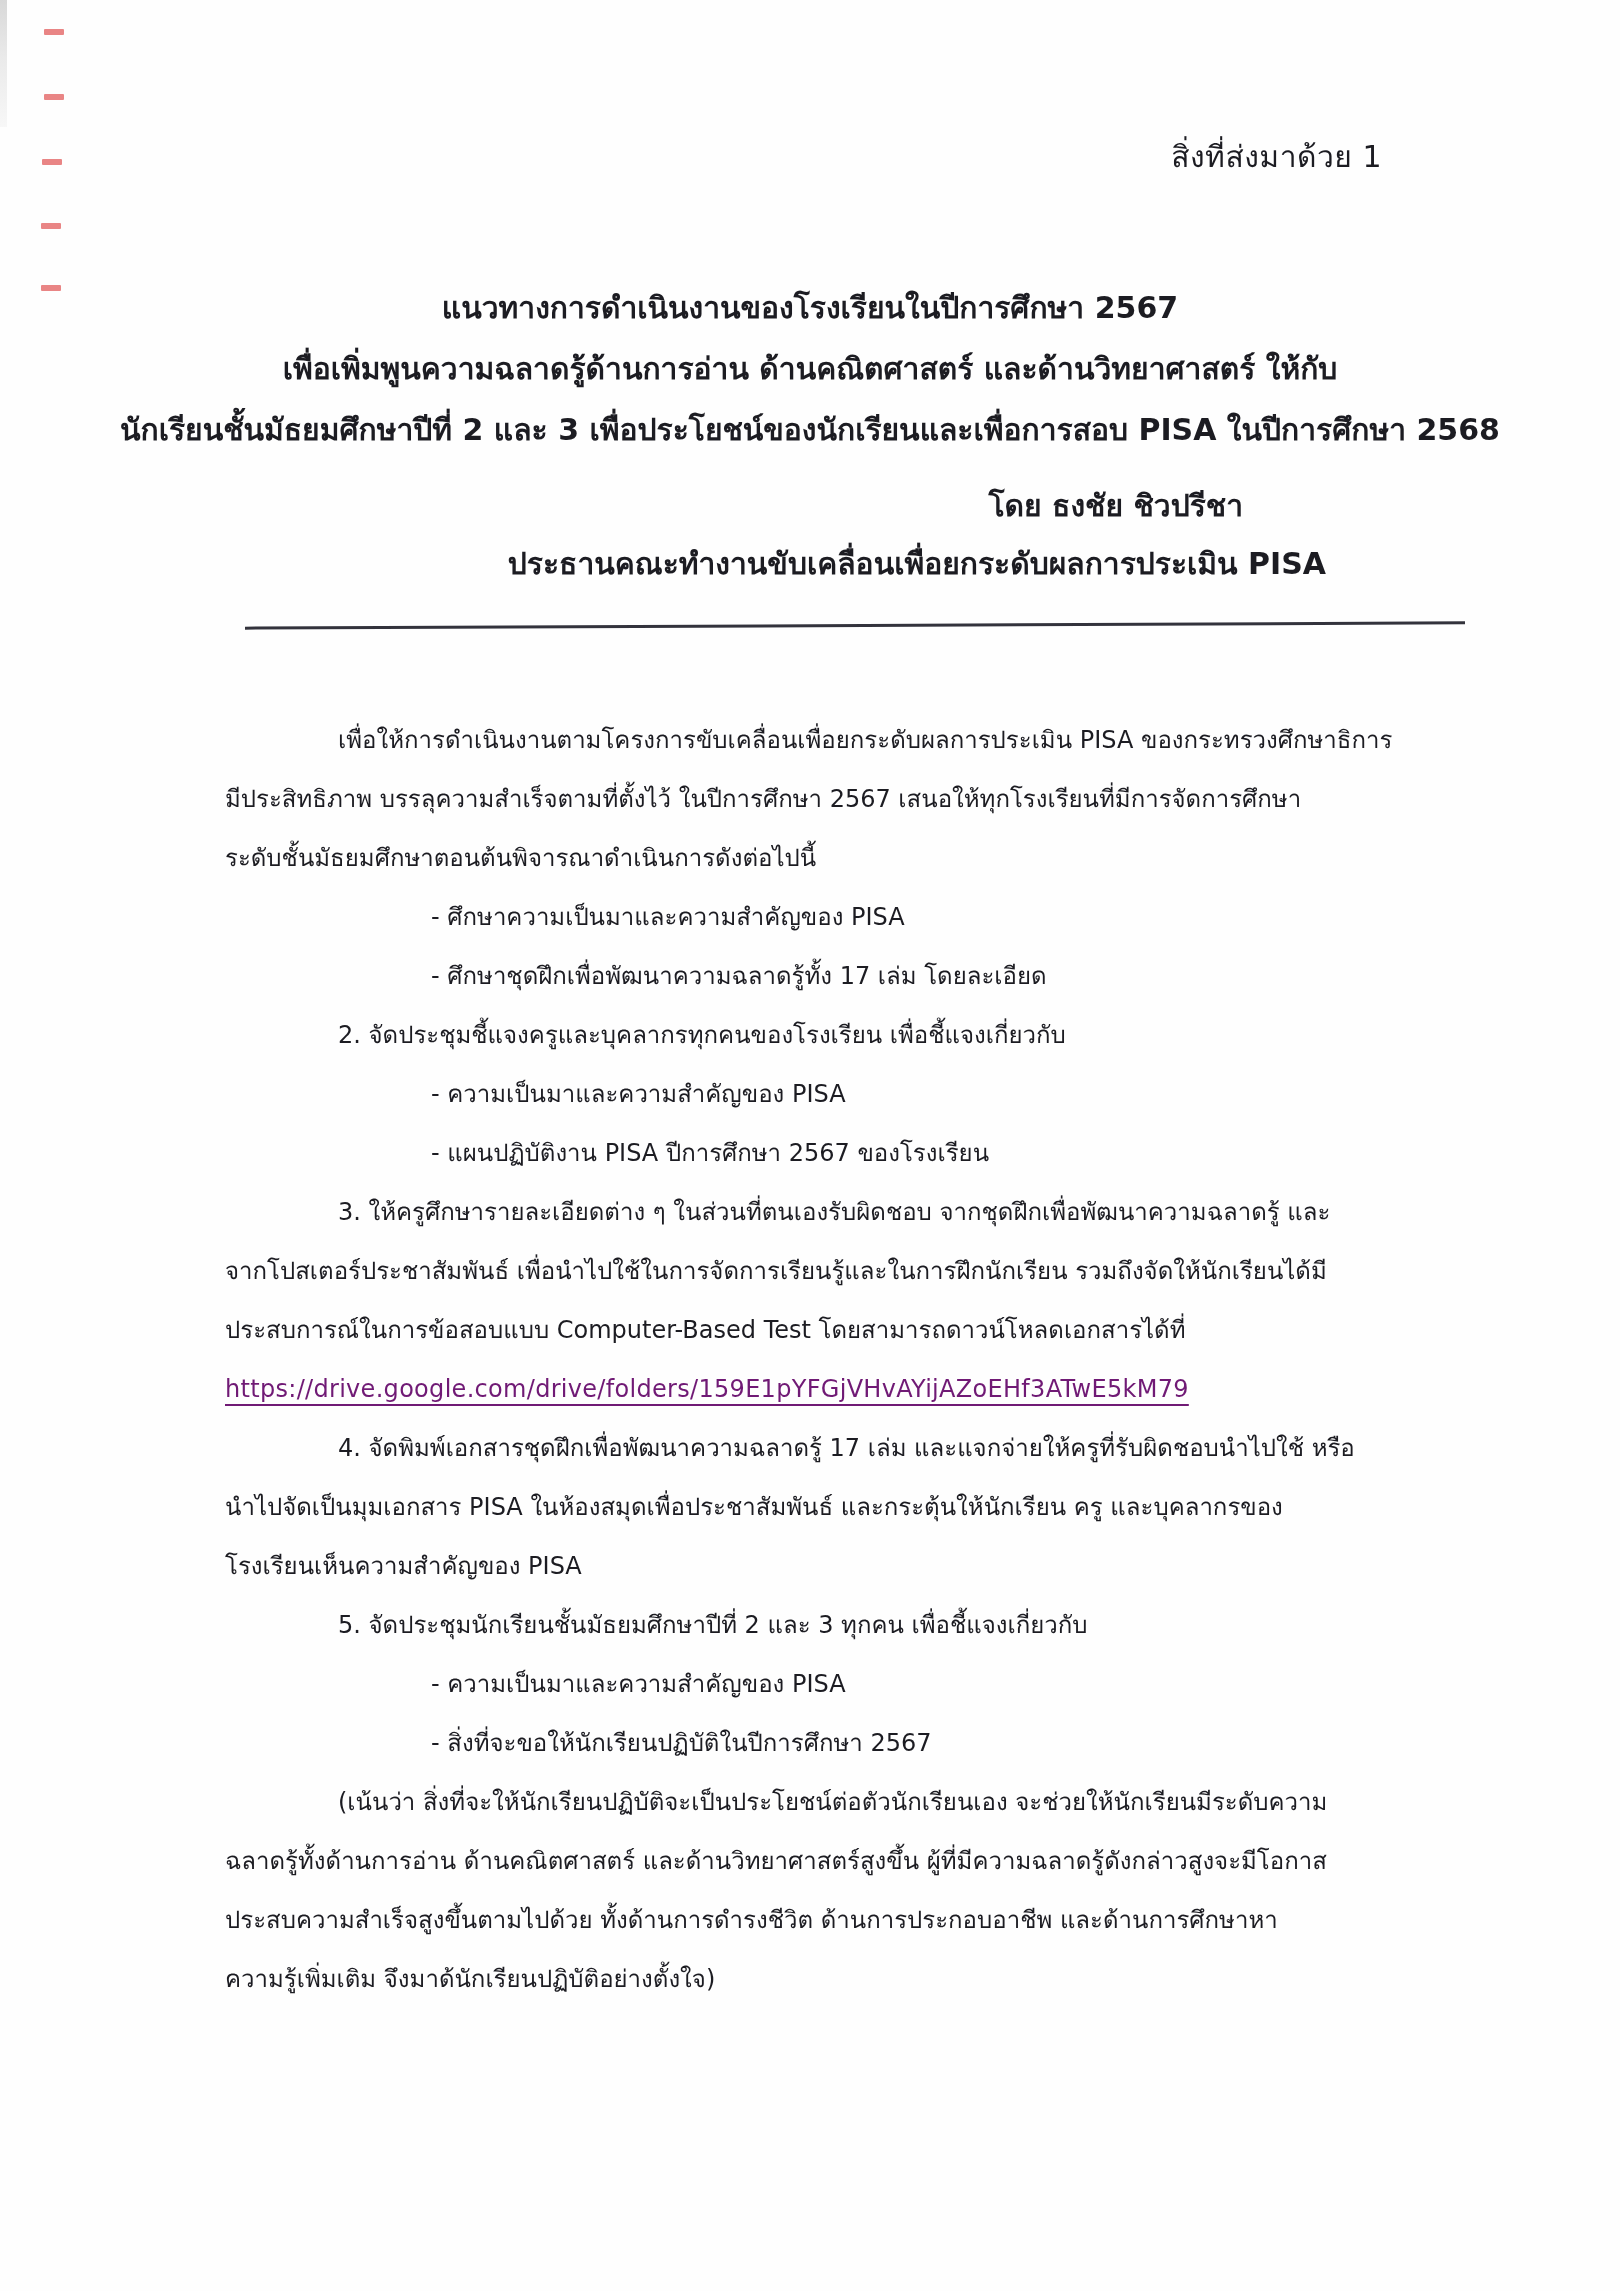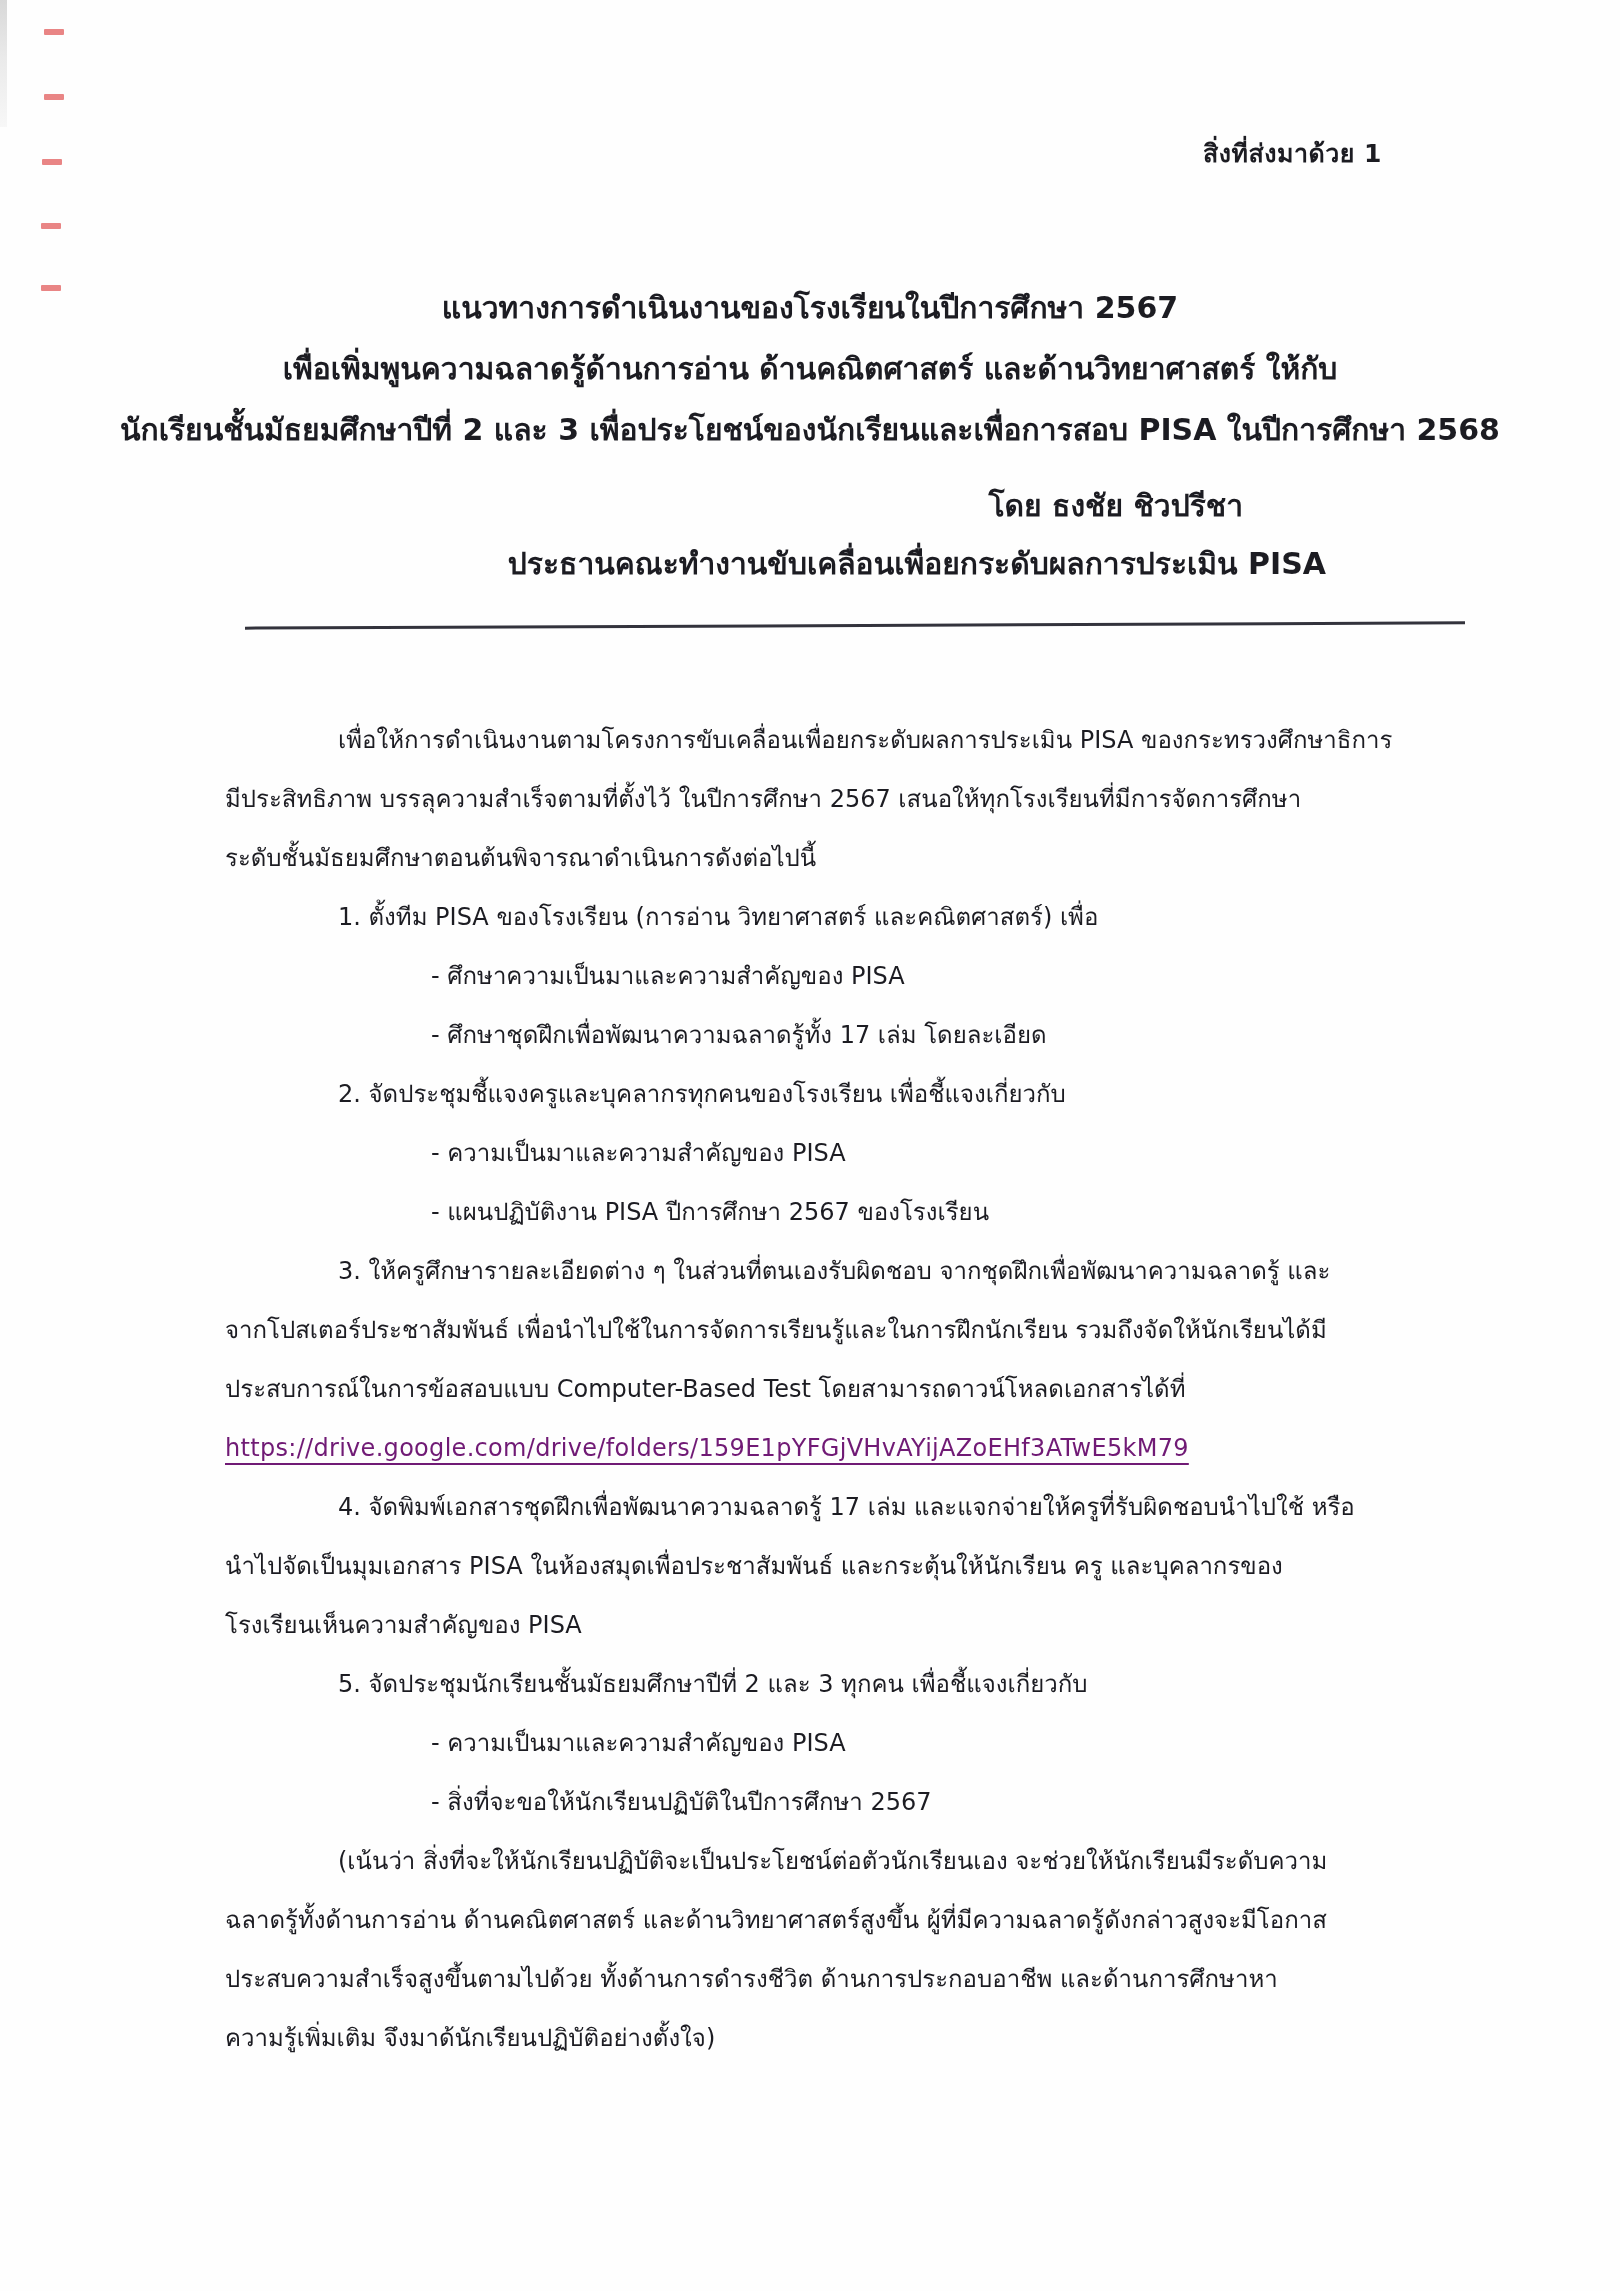--- a/index.html
+++ b/index.html
@@ -32,24 +32,23 @@
     position: absolute;
     width: 19.6px; height: 5.9px;
     background: #e25c5c;
     opacity: .75;
     border-radius: 1px;
   }
   .attachment-label {
     position: absolute;
     top: 133px;
     right: 238px;
-    font-size: 25px;
+    font-size: 30px;
     letter-spacing: 0.5px;
     white-space: nowrap;
-    font-weight: bold;
   }
   .title-block {
     position: absolute;
     top: 277px;
     left: 0;
     width: 100%;
     text-align: center;
     font-weight: bold;
     font-size: 30px;
     line-height: 61px;
@@ -123,21 +122,20 @@
 
   <div class="byline">โดย ธงชัย ชิวปรีชา</div>
   <div class="byline-role">ประธานคณะทำงานขับเคลื่อนเพื่อยกระดับผลการประเมิน PISA</div>
 
   <div class="divider"></div>
 
   <div class="body-text">
     <div class="line indent-p">เพื่อให้การดำเนินงานตามโครงการขับเคลื่อนเพื่อยกระดับผลการประเมิน PISA ของกระทรวงศึกษาธิการ</div>
     <div class="line">มีประสิทธิภาพ บรรลุความสำเร็จตามที่ตั้งไว้  ในปีการศึกษา 2567 เสนอให้ทุกโรงเรียนที่มีการจัดการศึกษา</div>
     <div class="line">ระดับชั้นมัธยมศึกษาตอนต้นพิจารณาดำเนินการดังต่อไปนี้</div>
-    <div class="line indent-p">1. ตั้งทีม PISA ของโรงเรียน (การอ่าน วิทยาศาสตร์ และคณิตศาสตร์) เพื่อ</div>
     <div class="line indent-sub">- ศึกษาความเป็นมาและความสำคัญของ PISA</div>
     <div class="line indent-sub">- ศึกษาชุดฝึกเพื่อพัฒนาความฉลาดรู้ทั้ง 17 เล่ม โดยละเอียด</div>
     <div class="line indent-p">2. จัดประชุมชี้แจงครูและบุคลากรทุกคนของโรงเรียน เพื่อชี้แจงเกี่ยวกับ</div>
     <div class="line indent-sub">- ความเป็นมาและความสำคัญของ PISA</div>
     <div class="line indent-sub">- แผนปฏิบัติงาน PISA ปีการศึกษา 2567 ของโรงเรียน</div>
     <div class="line indent-p">3. ให้ครูศึกษารายละเอียดต่าง ๆ ในส่วนที่ตนเองรับผิดชอบ จากชุดฝึกเพื่อพัฒนาความฉลาดรู้ และ</div>
     <div class="line">จากโปสเตอร์ประชาสัมพันธ์ เพื่อนำไปใช้ในการจัดการเรียนรู้และในการฝึกนักเรียน รวมถึงจัดให้นักเรียนได้มี</div>
     <div class="line">ประสบการณ์ในการข้อสอบแบบ Computer-Based Test โดยสามารถดาวน์โหลดเอกสารได้ที่</div>
     <div class="line link">https://drive.google.com/drive/folders/159E1pYFGjVHvAYijAZoEHf3ATwE5kM79</div>
     <div class="line indent-p">4. จัดพิมพ์เอกสารชุดฝึกเพื่อพัฒนาความฉลาดรู้ 17 เล่ม และแจกจ่ายให้ครูที่รับผิดชอบนำไปใช้ หรือ</div>

